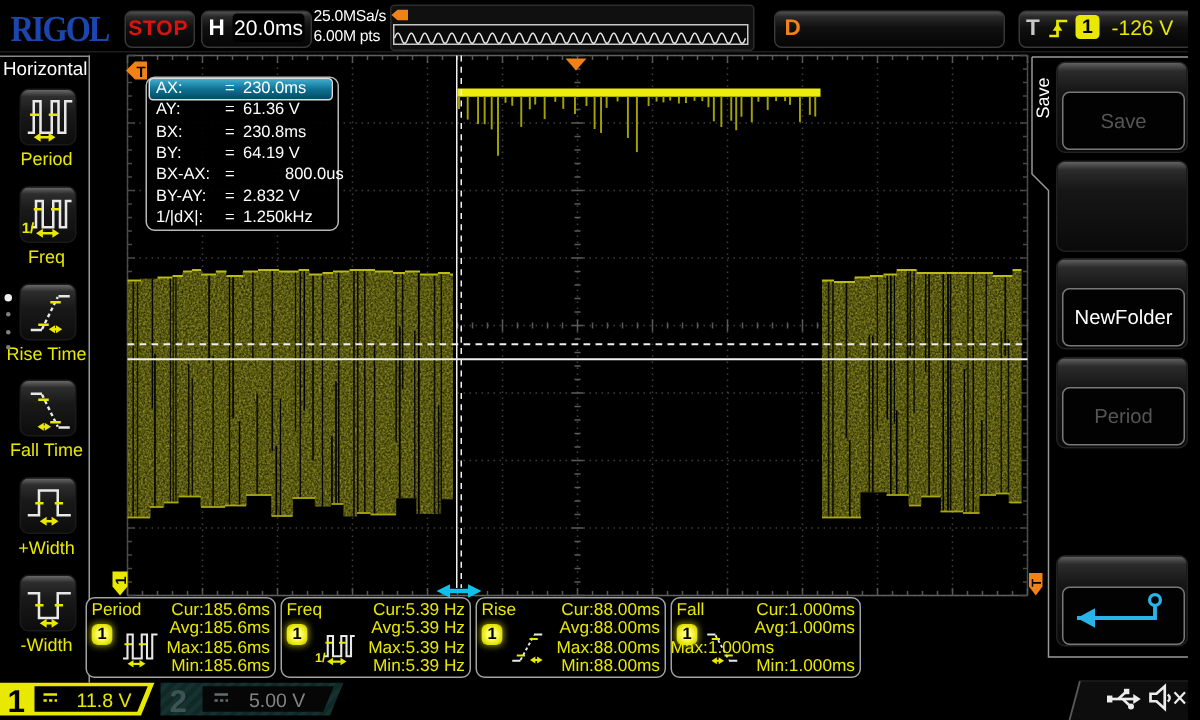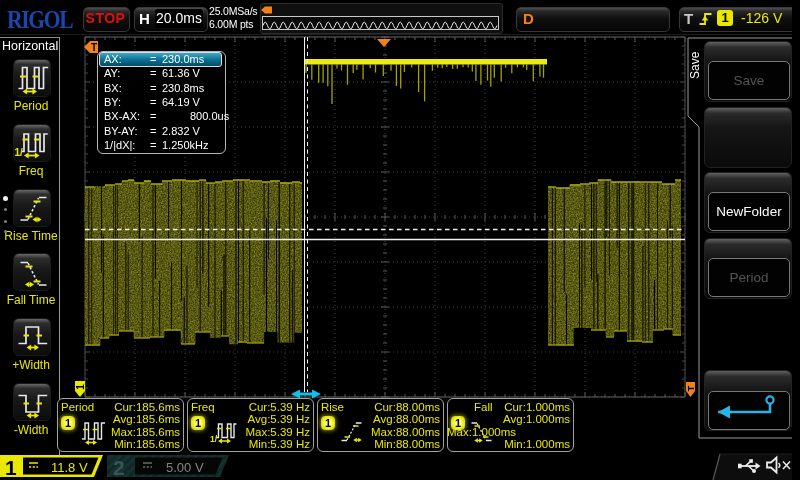--- a/index.html
+++ b/index.html
@@ -741,21 +741,21 @@
 <path d="M7.5 25 L16.5 8.5" stroke="#e8e8e8" stroke-width="1.3" fill="none" stroke-dasharray="2 1.7"></path>
 <path d="M5 22 h5.5 M13.5 11 h5.5" stroke="#e8e800" stroke-width="1.4"></path>
 <path d="M16 25 h4" stroke="#e8e800" stroke-width="1.4"></path>
 <path d="M13.8 25 l3.6 -2.3 v4.6 z M22.2 25 l-3.6 -2.3 v4.6 z" fill="#e8e800"></path>
     </svg>
     <div class="abs" style="left:317px;top:401px;width:123px;text-align:right;font-size:11.5px;color:#e8e800;">Cur:88.00ms</div>
     <div class="abs" style="left:317px;top:413.4px;width:123px;text-align:right;font-size:11.5px;color:#e8e800;">Avg:88.00ms</div>
     <div class="abs" style="left:317px;top:425.79999999999995px;width:123px;text-align:right;font-size:11.5px;color:#e8e800;">Max:88.00ms</div>
     <div class="abs" style="left:317px;top:438.19999999999993px;width:123px;text-align:right;font-size:11.5px;color:#e8e800;">Min:88.00ms</div>
     <div class="abs" style="left:447px;top:398px;width:125px;height:52px;border:1px solid #a2a2a2;border-radius:6px;background:#000;"></div>
-    <div class="abs" style="left:474px;top:401px;font-size:11.5px;color:#e8e800;">Fall</div>
+    <div class="abs" style="left:451px;top:401px;font-size:11.5px;color:#e8e800;">Fall</div>
     <div class="abs" style="left:451px;top:416px;width:14px;height:14px;border-radius:4px;background:radial-gradient(circle,#ffff70 30%,#e2e200 70%,#8a8a00);color:#000;font-weight:bold;font-size:11px;text-align:center;line-height:14px;box-shadow:0 0 4px 1px rgba(230,230,0,0.55);">1</div>
     <svg class="abs" style="left:469px;top:415px;" width="28" height="32" viewBox="0 0 27 32">
       <path d="M2 8 h5.5 M16.5 25.5 h5.5" stroke="#e8e8e8" stroke-width="1.4" fill="none"></path>
 <path d="M7.5 8.5 L16.5 25" stroke="#e8e8e8" stroke-width="1.3" fill="none" stroke-dasharray="2 1.7"></path>
 <path d="M5 11 h5.5 M13.5 22 h5.5" stroke="#e8e800" stroke-width="1.4"></path>
 <path d="M7 25.5 h4" stroke="#e8e800" stroke-width="1.4"></path>
 <path d="M4.8 25.5 l3.6 -2.3 v4.6 z M13.2 25.5 l-3.6 -2.3 v4.6 z" fill="#e8e800"></path>
     </svg>
     <div class="abs" style="left:447px;top:401px;width:123px;text-align:right;font-size:11.5px;color:#e8e800;">Cur:1.000ms</div>
     <div class="abs" style="left:447px;top:413.4px;width:123px;text-align:right;font-size:11.5px;color:#e8e800;">Avg:1.000ms</div>

